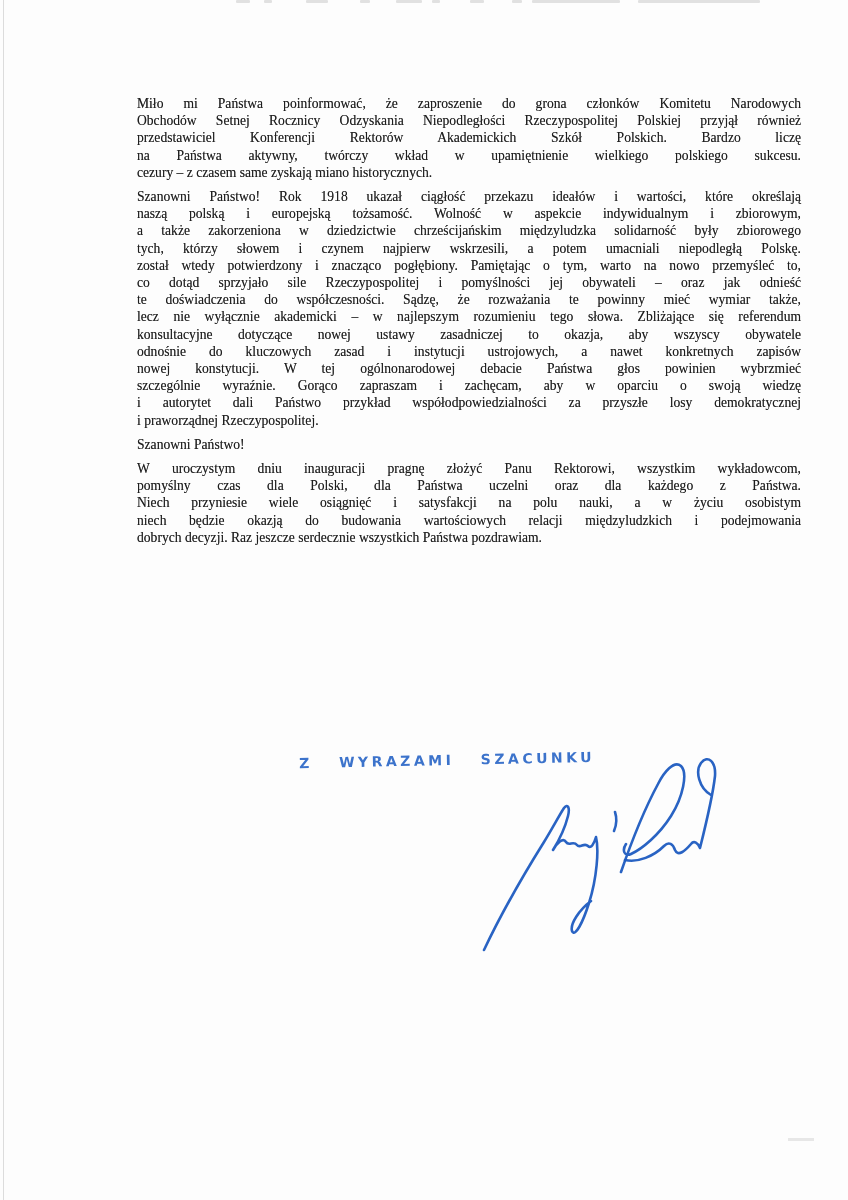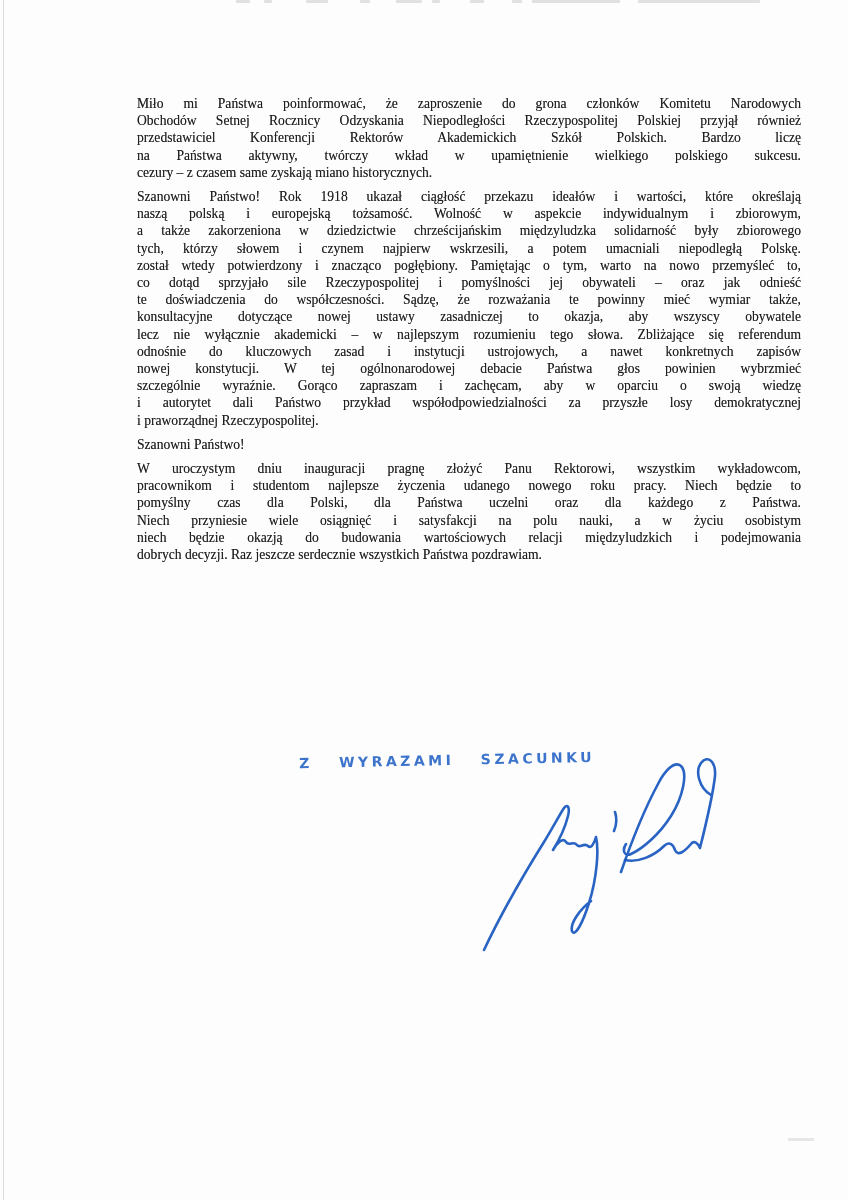--- a/index.html
+++ b/index.html
@@ -128,34 +128,33 @@
         <div class="line last">cezury – z czasem same zyskają miano historycznych.</div>
       </div>
       <div class="para">
         <div class="line">Szanowni Państwo! Rok 1918 ukazał ciągłość przekazu ideałów i wartości, które określają</div>
         <div class="line">naszą polską i europejską tożsamość. Wolność w aspekcie indywidualnym i zbiorowym,</div>
         <div class="line">a także zakorzeniona w dziedzictwie chrześcijańskim międzyludzka solidarność były zbiorowego</div>
         <div class="line">tych, którzy słowem i czynem najpierw wskrzesili, a potem umacniali niepodległą Polskę.</div>
         <div class="line">został wtedy potwierdzony i znacząco pogłębiony. Pamiętając o tym, warto na nowo przemyśleć to,</div>
         <div class="line">co dotąd sprzyjało sile Rzeczypospolitej i pomyślności jej obywateli – oraz jak odnieść</div>
         <div class="line">te doświadczenia do współczesności. Sądzę, że rozważania te powinny mieć wymiar także,</div>
+        <div class="line">lecz nie wyłącznie akademicki – w najlepszym rozumieniu tego słowa. Zbliżające się referendum</div>
         <div class="line">konsultacyjne dotyczące nowej ustawy zasadniczej to okazja, aby wszyscy obywatele</div>
-        <div class="line">lecz nie wyłącznie akademicki – w najlepszym rozumieniu tego słowa. Zbliżające się referendum</div>
         <div class="line">odnośnie do kluczowych zasad i instytucji ustrojowych, a nawet konkretnych zapisów</div>
         <div class="line">nowej konstytucji. W tej ogólnonarodowej debacie Państwa głos powinien wybrzmieć</div>
         <div class="line">szczególnie wyraźnie. Gorąco zapraszam i zachęcam, aby w oparciu o swoją wiedzę</div>
         <div class="line">i autorytet dali Państwo przykład współodpowiedzialności za przyszłe losy demokratycznej</div>
         <div class="line last">i praworządnej Rzeczypospolitej.</div>
       </div>
       <div class="para">
         <div class="line last">Szanowni Państwo!</div>
       </div>
       <div class="para">
         <div class="line">W uroczystym dniu inauguracji pragnę złożyć Panu Rektorowi, wszystkim wykładowcom,</div>
-        <div class="line">pracownikom i studentom najlepsze życzenia udanego nowego roku pracy. Niech będzie to</div>
         <div class="line">pomyślny czas dla Polski, dla Państwa uczelni oraz dla każdego z Państwa.</div>
         <div class="line">Niech przyniesie wiele osiągnięć i satysfakcji na polu nauki, a w życiu osobistym</div>
         <div class="line">niech będzie okazją do budowania wartościowych relacji międzyludzkich i podejmowania</div>
         <div class="line last">dobrych decyzji. Raz jeszcze serdecznie wszystkich Państwa pozdrawiam.</div>
       </div>
     </div>
 
   <div class="handwritten-closing">Z wyrazami szacunku</div>
 
   <svg class="signature-svg" viewBox="0 0 262 208" xmlns="http://www.w3.org/2000/svg">

